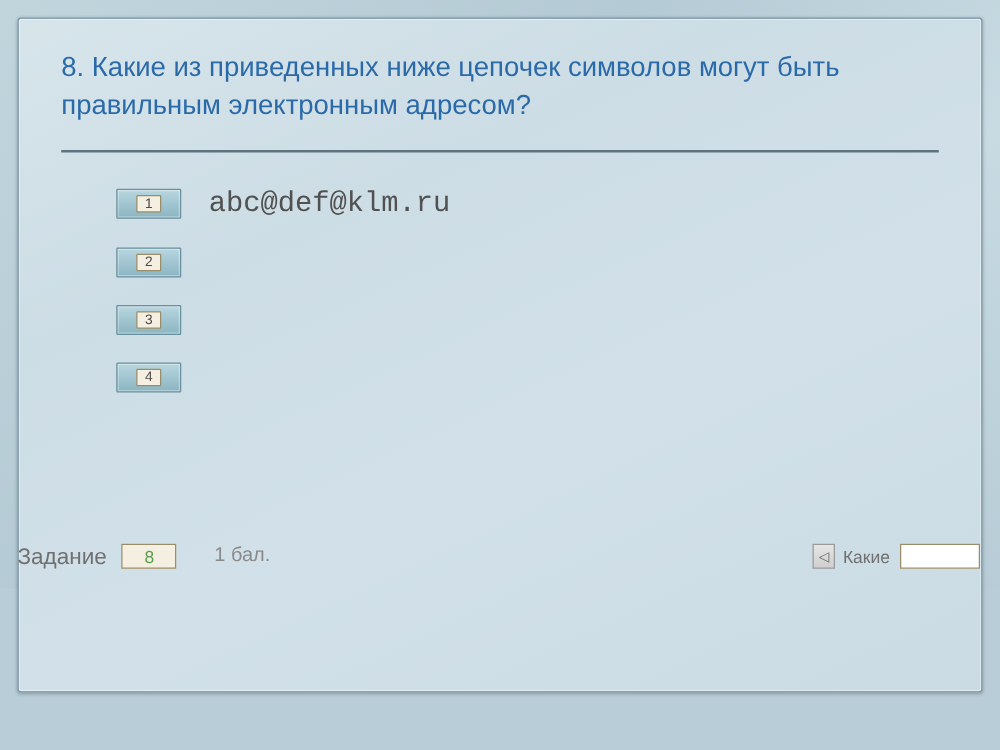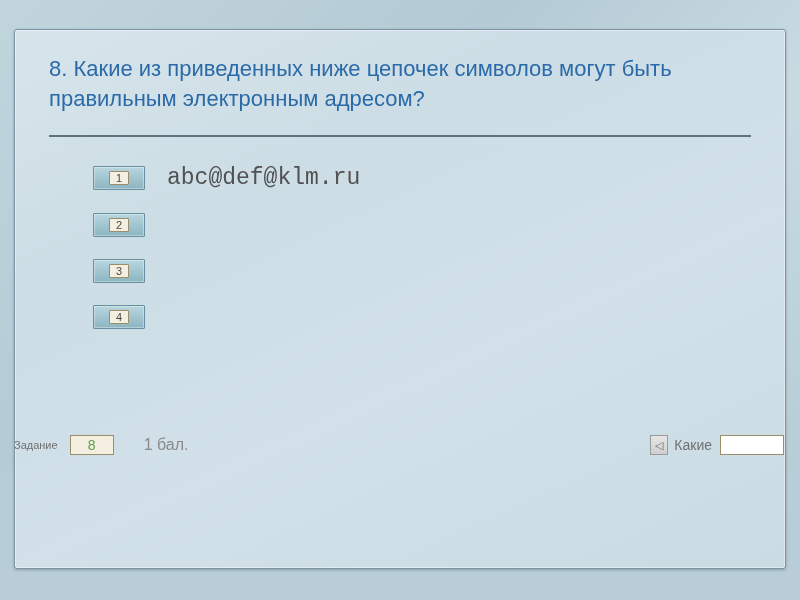--- a/index.html
+++ b/index.html
@@ -4,21 +4,21 @@
 <style>
   * { box-sizing: border-box; margin: 0; padding: 0; }
   html, body { width: 800px; height: 600px; overflow: hidden; }
   body {
     font-family: Arial, Helvetica, sans-serif;
     background: #b8cdd8;
   }
   .outer {
     width: 800px; height: 471px;
     background: linear-gradient(135deg, #c1d5dd 0%, #b4cad4 40%, #c8dbe3 70%, #b7ccd6 100%);
-    padding: 29px 14px 0 14px;
+    padding: 14px 14px 0 14px;
     position: relative;
   }
   .frame {
     width: 772px; height: 540px;
     background: linear-gradient(155deg, #d7e5eb 0%, #cdddE5 30%, #d2e1e9 60%, #cadbE3 100%);
     border: 1px solid #7a95a5;
     border-radius: 3px;
     box-shadow: inset 0 0 0 1px rgba(255,255,255,0.4), 0 1px 3px rgba(0,0,0,0.25);
     padding: 24px 34px;
     position: relative;
@@ -75,21 +75,21 @@
   .task-num {
     width: 44px; height: 20px;
     background: #f4efe0;
     border: 1px solid #9a8d6a;
     text-align: center;
     line-height: 18px;
     color: #5aa04a;
     font-size: 14px;
     margin: 0 10px 0 6px;
   }
-  .task-label { margin-right: 6px; font-size: 11px; color: #707070;}
+  .task-label { margin-right: 6px; font-size: 18px; color: #707070;}
   .points { font-size: 16px; color: #8a8a8a; margin-left: 20px; }
   .spacer { flex: 1; }
   .nav-btn {
     width: 18px; height: 20px;
     background: linear-gradient(#e6e6e6, #cfcfcf);
     border: 1px solid #9a9a9a;
     display: flex; align-items: center; justify-content: center;
     margin-right: 6px;
     color: #666;
     font-size: 11px;

